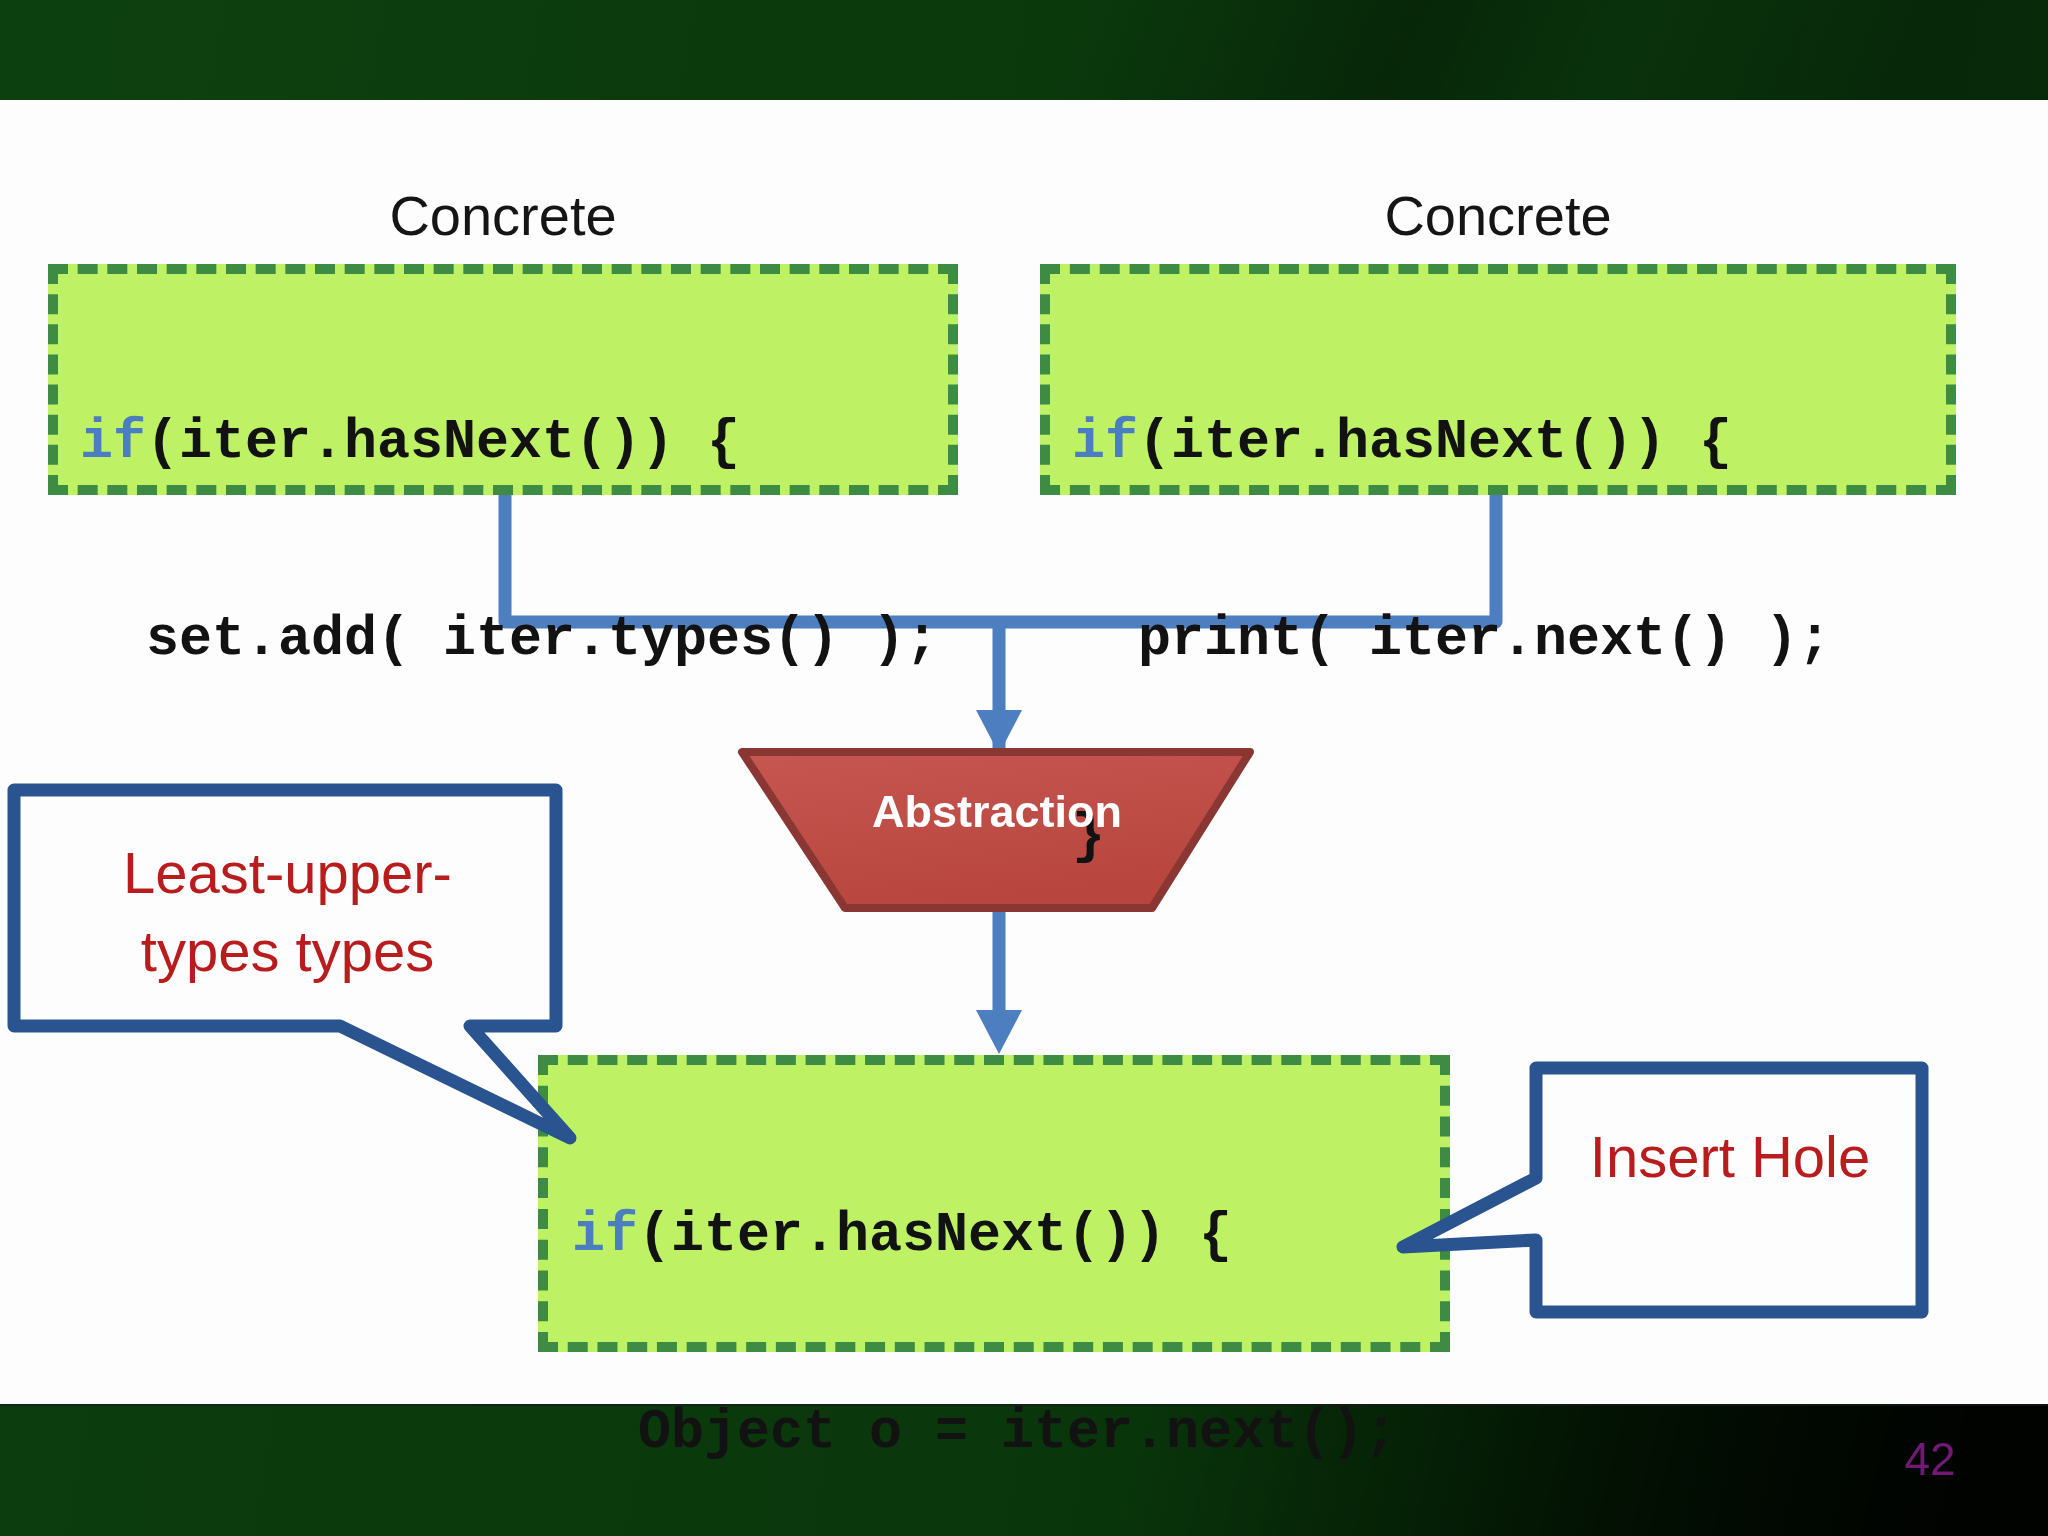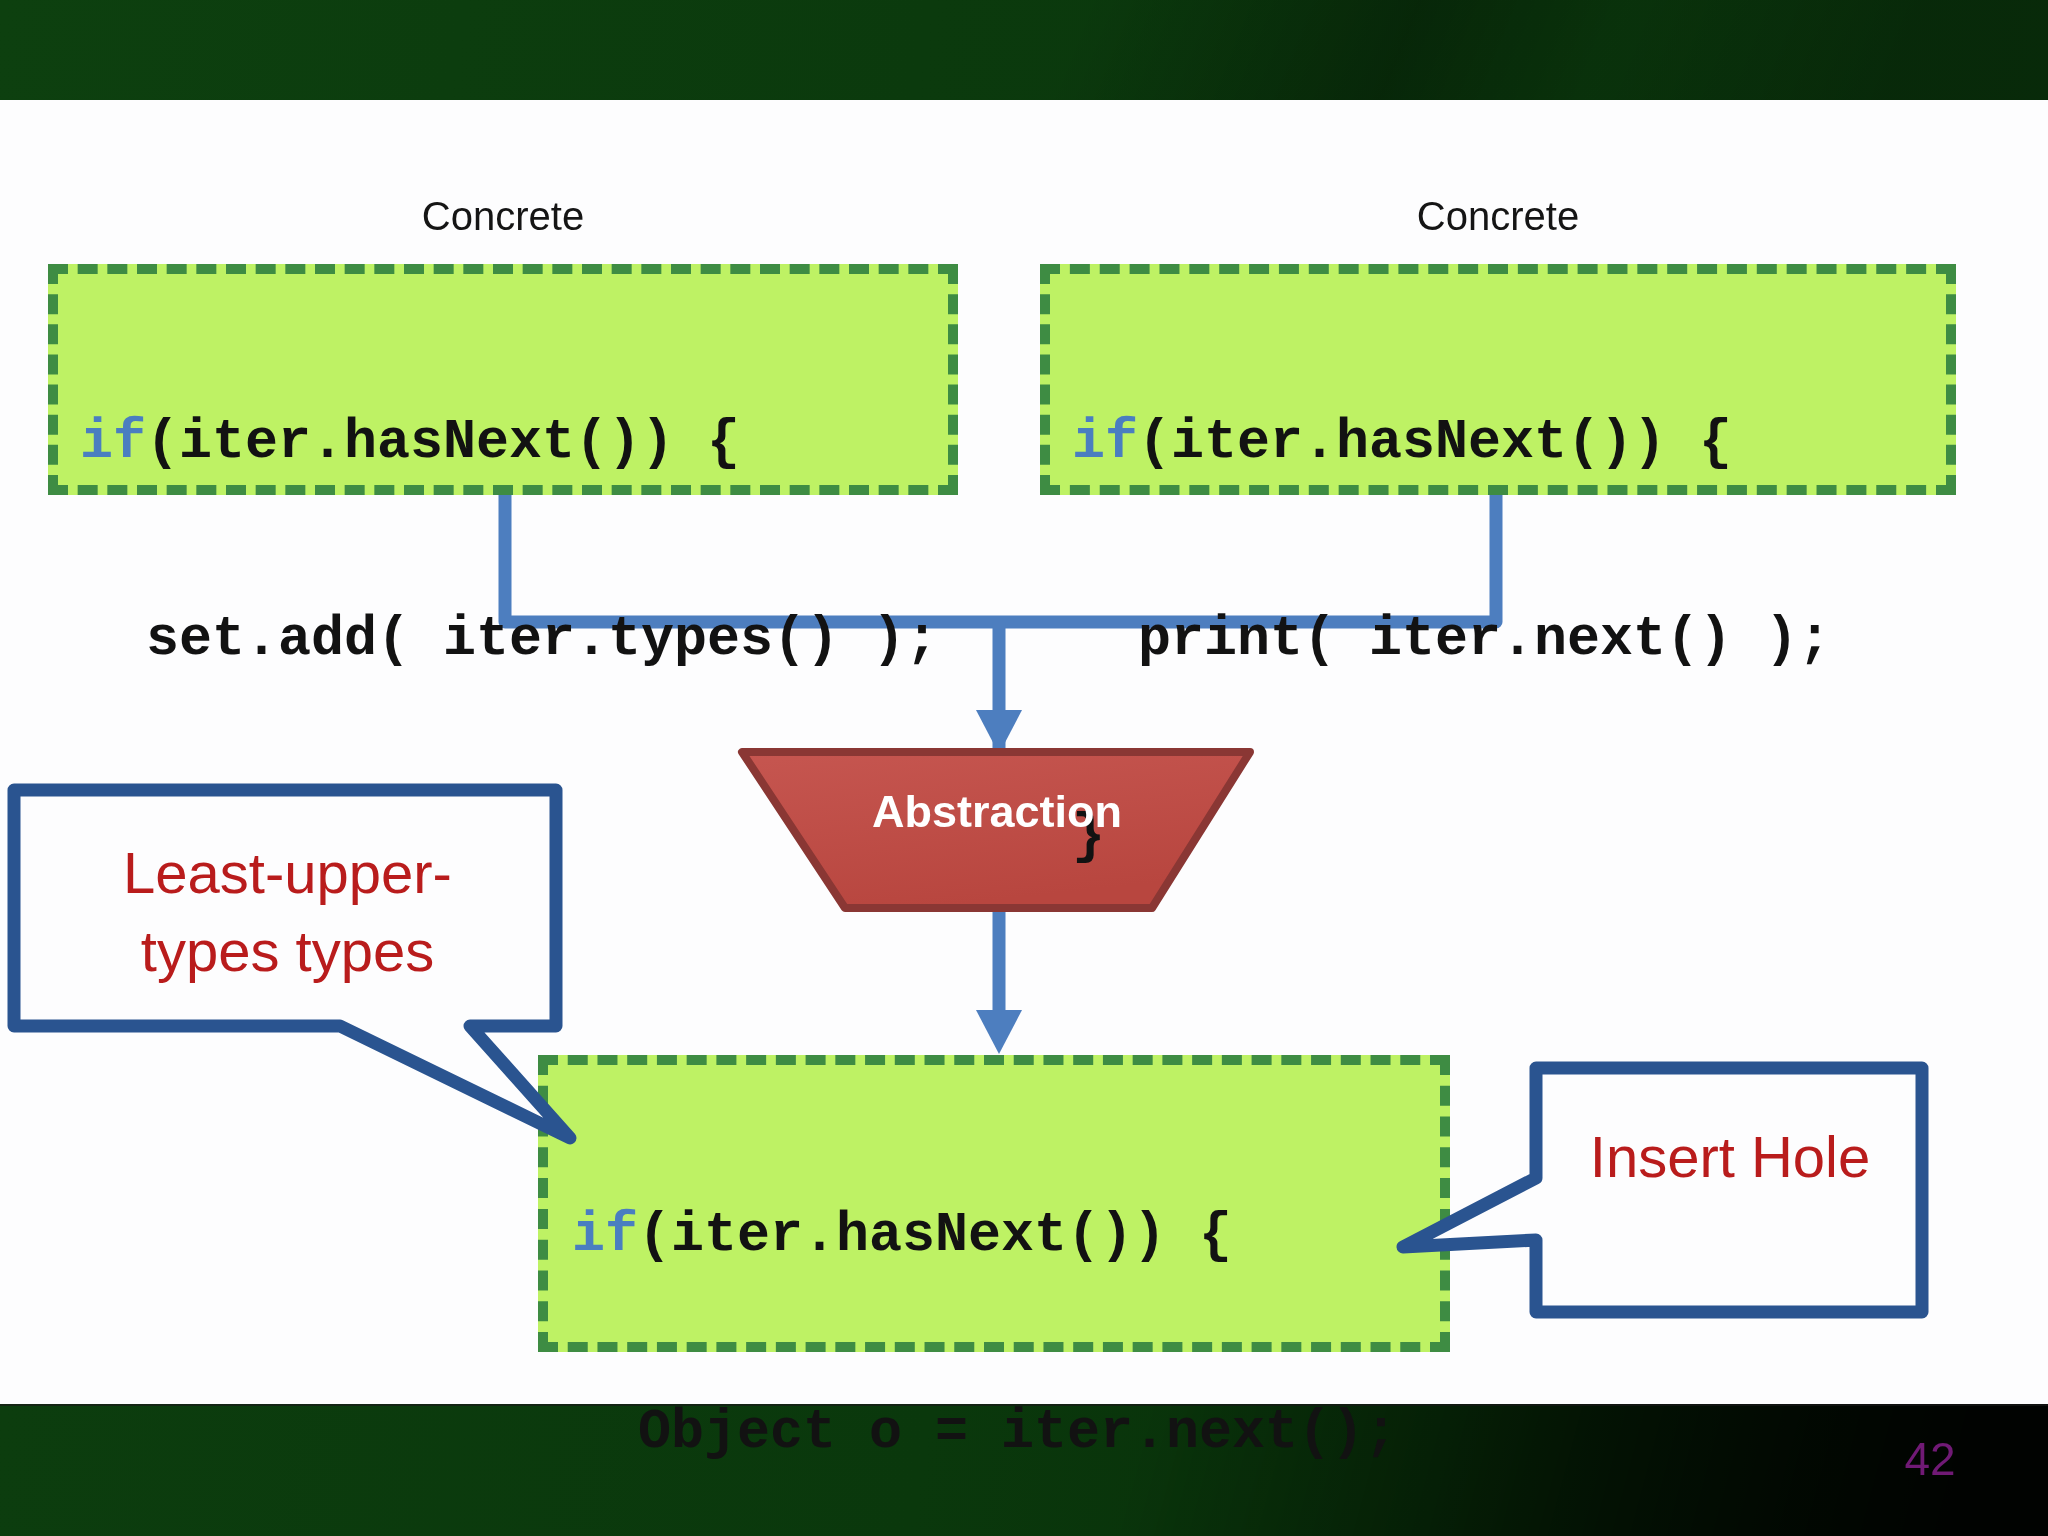--- a/index.html
+++ b/index.html
@@ -14,21 +14,21 @@
       linear-gradient(100deg,#0d400f 0%,#0b3a0d 45%,#0a370c 75%,#0b3a0d 100%);}
   .bottom-bar{position:absolute;left:0;top:1404px;width:2048px;height:132px;
     border-top:2px solid rgba(25,25,25,.65);
     background:
       linear-gradient(105deg, rgba(0,0,0,0) 55%, rgba(0,0,0,.55) 78%, rgba(0,0,0,.85) 95%),
       linear-gradient(100deg,#0c3d0e 0%,#0a380c 45%,#083009 70%,#051a05 90%,#041204 100%);}
   .page-number{position:absolute;left:1880px;top:1432px;width:100px;
     font-size:46px;color:#701a75;text-align:center;}
 
   
-  .concrete-label{position:absolute;top:180px;font-size:40px;color:#151515;
+  .concrete-label{position:absolute;top:180px;font-size:56px;color:#151515;
     text-align:center;line-height:72px;}
   .concrete-label.left{left:48px;width:910px;}
   .concrete-label.right{left:1040px;width:916px;}
 
   
   .code-box{position:absolute;box-sizing:border-box;background:#bef264;
     border:10px dashed #3e8c43;
     font-family:"Liberation Mono",monospace;font-weight:bold;font-size:55px;
     color:#121212;white-space:pre;}
   .code-box.left{left:48px;top:264px;width:910px;height:231px;padding:7px 0 0 22px;}

